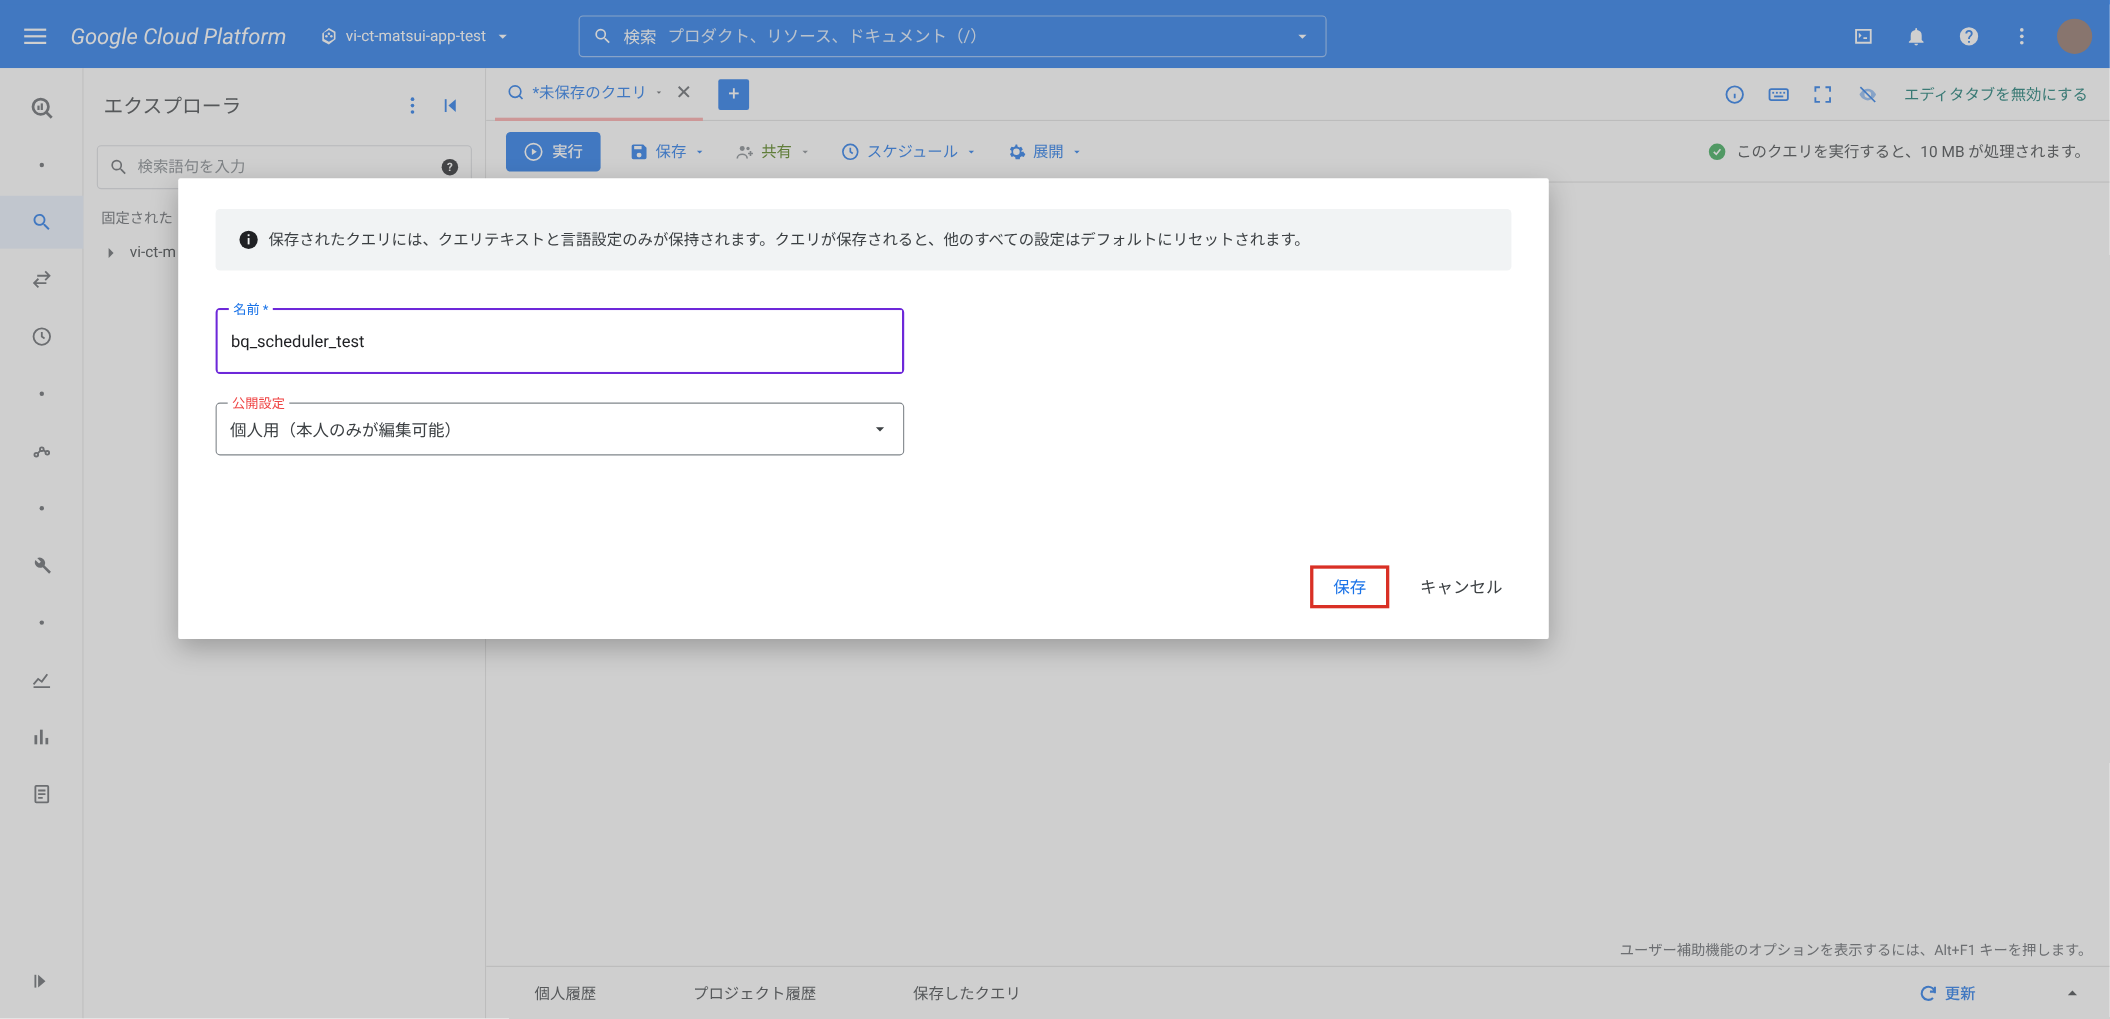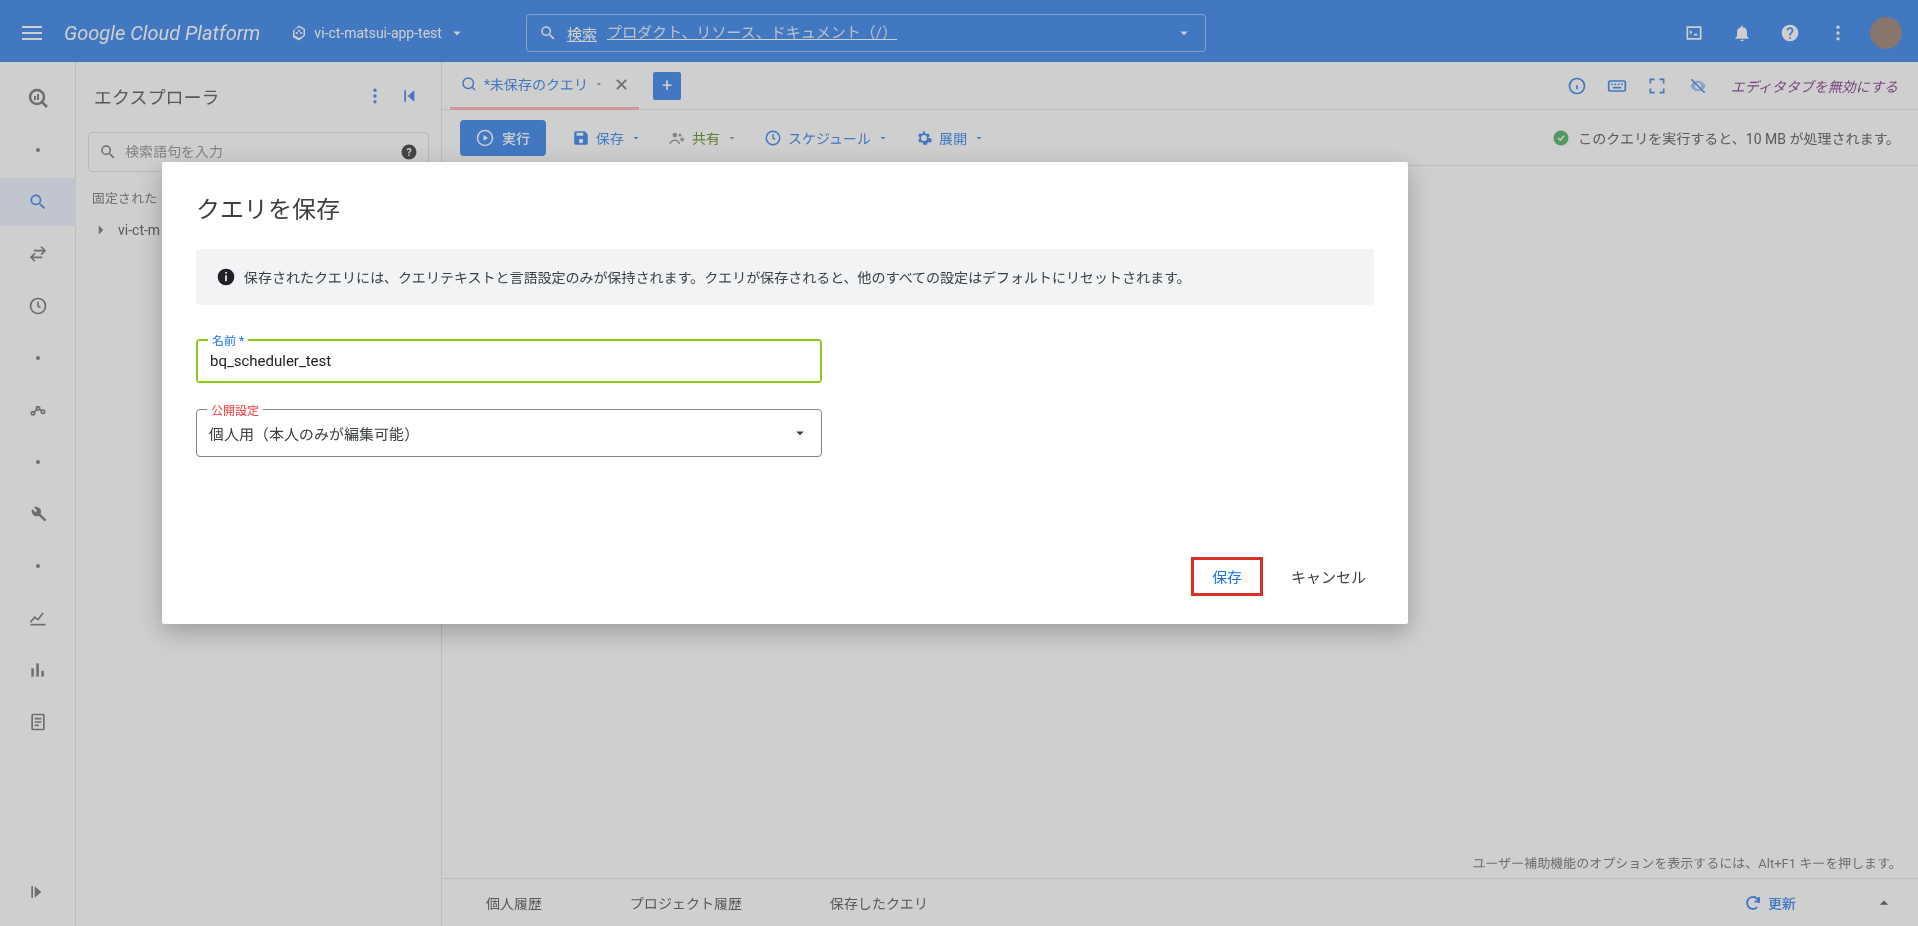--- a/index.html
+++ b/index.html
@@ -11,21 +11,21 @@
   padding: 0 8px; color: #fff; position: relative; z-index: 1;
   border-top: 4px solid #1a73e8;
 }
 .hamburger { width: 48px; height: 48px; display: flex; align-items: center; justify-content: center; cursor: pointer; }
 .hamburger-icon { width: 20px; height: 14px; display: flex; flex-direction: column; justify-content: space-between; }
 .hamburger-icon span { display: block; height: 2px; background: #fff; }
 .logo { font-size: 20px; font-weight: 400; margin-left: 8px; margin-right: 20px; white-space: nowrap; font-style: italic; }
 .project-select { display: flex; align-items: center; gap: 6px; padding: 6px 10px; cursor: pointer; font-size: 14px; }
 .search-bar {
   flex: 0 0 680px; margin-left: 50px; height: 38px; border: 1px solid rgba(255,255,255,0.5);
-  border-radius: 4px; display: flex; align-items: center; padding: 0 12px; gap: 10px; text-decoration: underline;
+  border-radius: 4px; display: flex; align-items: center; padding: 0 12px; gap: 10px;
 }
 .search-bar input {
   flex: 1; background: transparent; border: none; color: #000000; font-size: 15px; outline: none;
 }
 .search-bar input::placeholder { color: rgba(255,255,255,0.85); }
 .header-spacer { flex: 1; }
 .header-icon { width: 48px; height: 48px; display: flex; align-items: center; justify-content: center; cursor: pointer; }
 .avatar { width: 32px; height: 32px; border-radius: 50%; background: #8d6e63; margin: 0 8px; }
 
 
@@ -62,21 +62,21 @@
 }
 .tab-row { display: flex; align-items: center; height: 48px; border-bottom: 1px solid #e0e0e0; padding: 0 8px; }
 .tab {
   display: flex; align-items: center; gap: 6px; padding: 12px 10px; height: 48px;
   border-bottom: 3px solid #fca5a5; color: #1a73e8; font-size: 14px; cursor: pointer;
 }
 .tab .close { color: #5f6368; font-size: 18px; margin-left: 4px; }
 .tab-add { width: 28px; height: 28px; background: #1a73e8; color: #fff; display: flex; align-items: center; justify-content: center; border-radius: 2px; margin-left: 14px; cursor: pointer; font-size: 18px; }
 .tab-spacer { flex: 1; }
 .tab-right-icon { width: 40px; height: 40px; display: flex; align-items: center; justify-content: center; color: #1a73e8; cursor: pointer; }
-.disable-editor { color: #701a75; font-size: 14px; display: flex; align-items: center; gap: 24px; margin: 0 12px; cursor: pointer; font-style: italic; }
+.disable-editor { color: #0f766e; font-size: 14px; display: flex; align-items: center; gap: 24px; margin: 0 12px; cursor: pointer; }
 
 .toolbar { display: flex; align-items: center; height: 56px; padding: 0 18px; gap: 26px; border-bottom: 1px solid #e0e0e0; }
 .run-btn {
   background: #1a73e8; color: #fff; border-radius: 4px; height: 36px; padding: 0 16px;
   display: flex; align-items: center; gap: 8px; font-size: 14px; cursor: pointer; font-weight: 500;
 }
 .tool-btn { display: flex; align-items: center; gap: 6px; color: #1a73e8; font-size: 14px; cursor: pointer; }
 .tool-btn.muted { color: #4d7c0f; }
 .toolbar-spacer { flex: 1; }
 .status-msg { display: flex; align-items: center; gap: 8px; font-size: 14px; color: #3c4043; }
@@ -99,21 +99,21 @@
 .dialog {
   position: absolute; left: 162px; top: 162px; width: 1246px; background: #fff;
   border-radius: 2px; box-shadow: 0 8px 24px rgba(0,0,0,.25); z-index: 11; padding: 28px 34px 28px 34px;
 }
 .dialog-title { font-size: 24px; color: #3c4043; margin-bottom: 24px; }
 .info-banner {
   background: #f1f3f4; border-radius: 4px; padding: 18px 20px; display: flex; gap: 8px;
   align-items: center; font-size: 14px; color: #3c4043; margin-bottom: 34px;
 }
 .field {
-  position: relative; border: 2px solid #84cc16; border-radius: 4px; height: 44px;
+  position: relative; border: 2px solid #6d28d9; border-radius: 4px; height: 60px;
   width: 626px; margin-bottom: 26px;
 }
 .field-label {
   position: absolute; top: -10px; left: 10px; background: #fff; padding: 0 4px;
   font-size: 12px; color: #1a73e8;
 }
 .field input {
   width: 100%; height: 100%; border: none; outline: none; padding: 0 12px;
   font-size: 15px; color: #202124;
 }
@@ -430,21 +430,20 @@
     <div class="expand-icon" style="margin-left:30px;">
       <svg class="ico20" viewBox="0 0 24 24" fill="#3c4043">
           <path d="M7 14l5-5 5 5z"></path>
         </svg>
     </div>
   </div>
 </div>
 
 <div class="overlay"></div>
 <div class="dialog">
-  <div class="dialog-title">クエリを保存</div>
   <div class="info-banner">
     <svg class="ico20" viewBox="0 0 24 24" fill="#202124">
         <circle cx="12" cy="12" r="10"></circle>
         <rect x="11" y="10" width="2" height="7" fill="#f1f3f4"></rect>
         <rect x="11" y="6" width="2" height="2" fill="#f1f3f4"></rect>
       </svg>
     <span>保存されたクエリには、クエリテキストと言語設定のみが保持されます。クエリが保存されると、他のすべての設定はデフォルトにリセットされます。</span>
   </div>
   <div class="field">
     <span class="field-label">名前 *</span>

